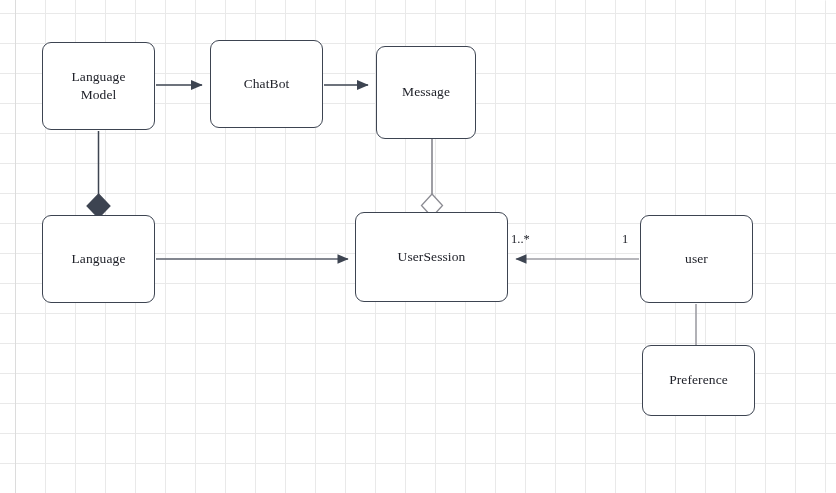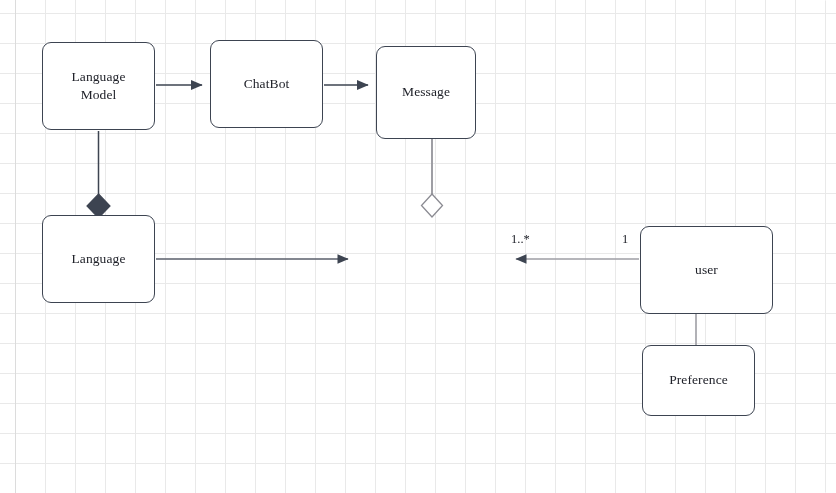--- a/index.html
+++ b/index.html
@@ -131,22 +131,25 @@
   </div>
 
   <div class="node" style="left:376px; top:38px; width:100px; height:93px;margin-top:8px;">
     <span>Message</span>
   </div>
 
   <div class="node" style="left:42px; top:215px; width:113px; height:88px;">
     <span>Language</span>
   </div>
 
+  <div class="node" style="left:355px; top:212px; width:153px; height:90px;">
+    <span>UserSession</span>
+  </div>
 
-  <div class="node" style="left:640px; top:226px; width:133px; height:88px;">
+  <div class="node" style="left:640px; top:215px; width:113px; height:88px;">
     <span>user</span>
   </div>
 
   <div class="node" style="left:642px; top:345px; width:113px; height:71px;">
     <span>Preference</span>
   </div>
 
   <div class="edge-label" style="left:511px; top:232px;">1..*</div>
 
   <div class="edge-label" style="left:622px; top:232px;">1</div>

